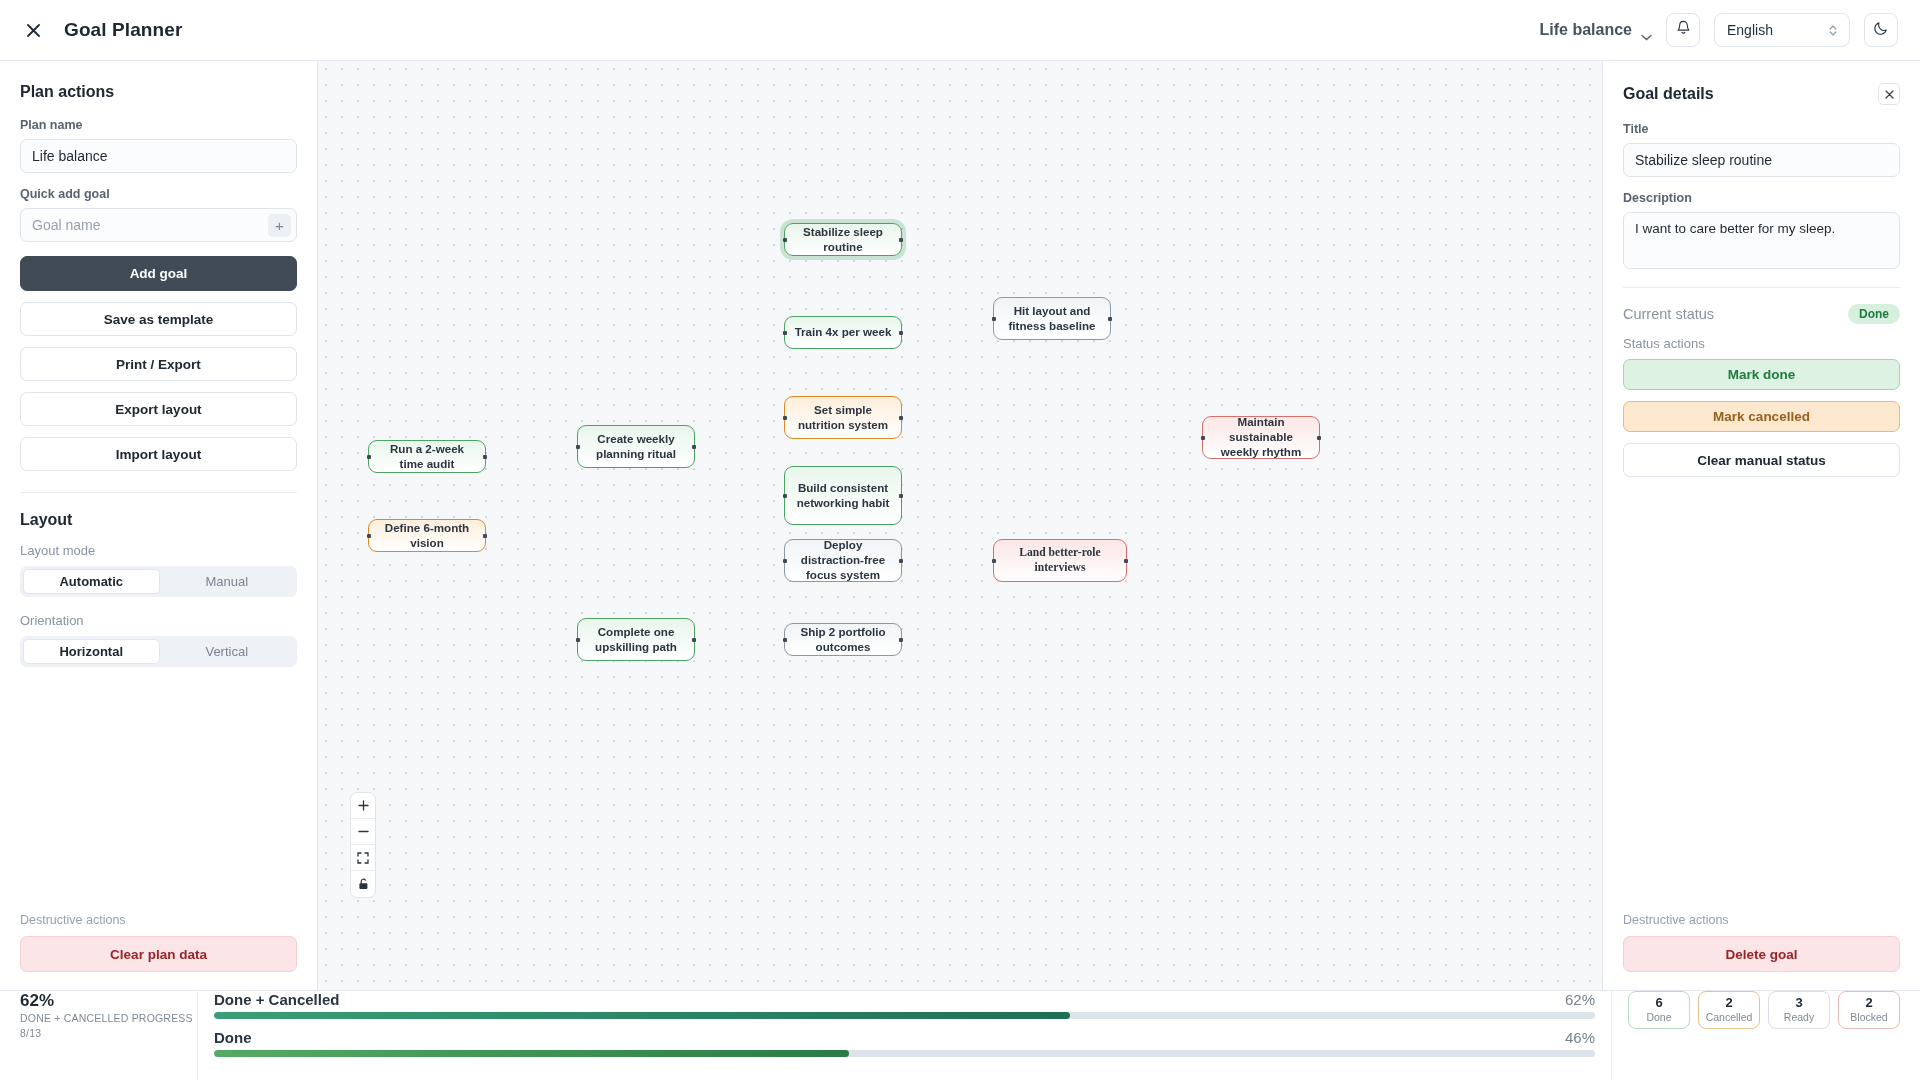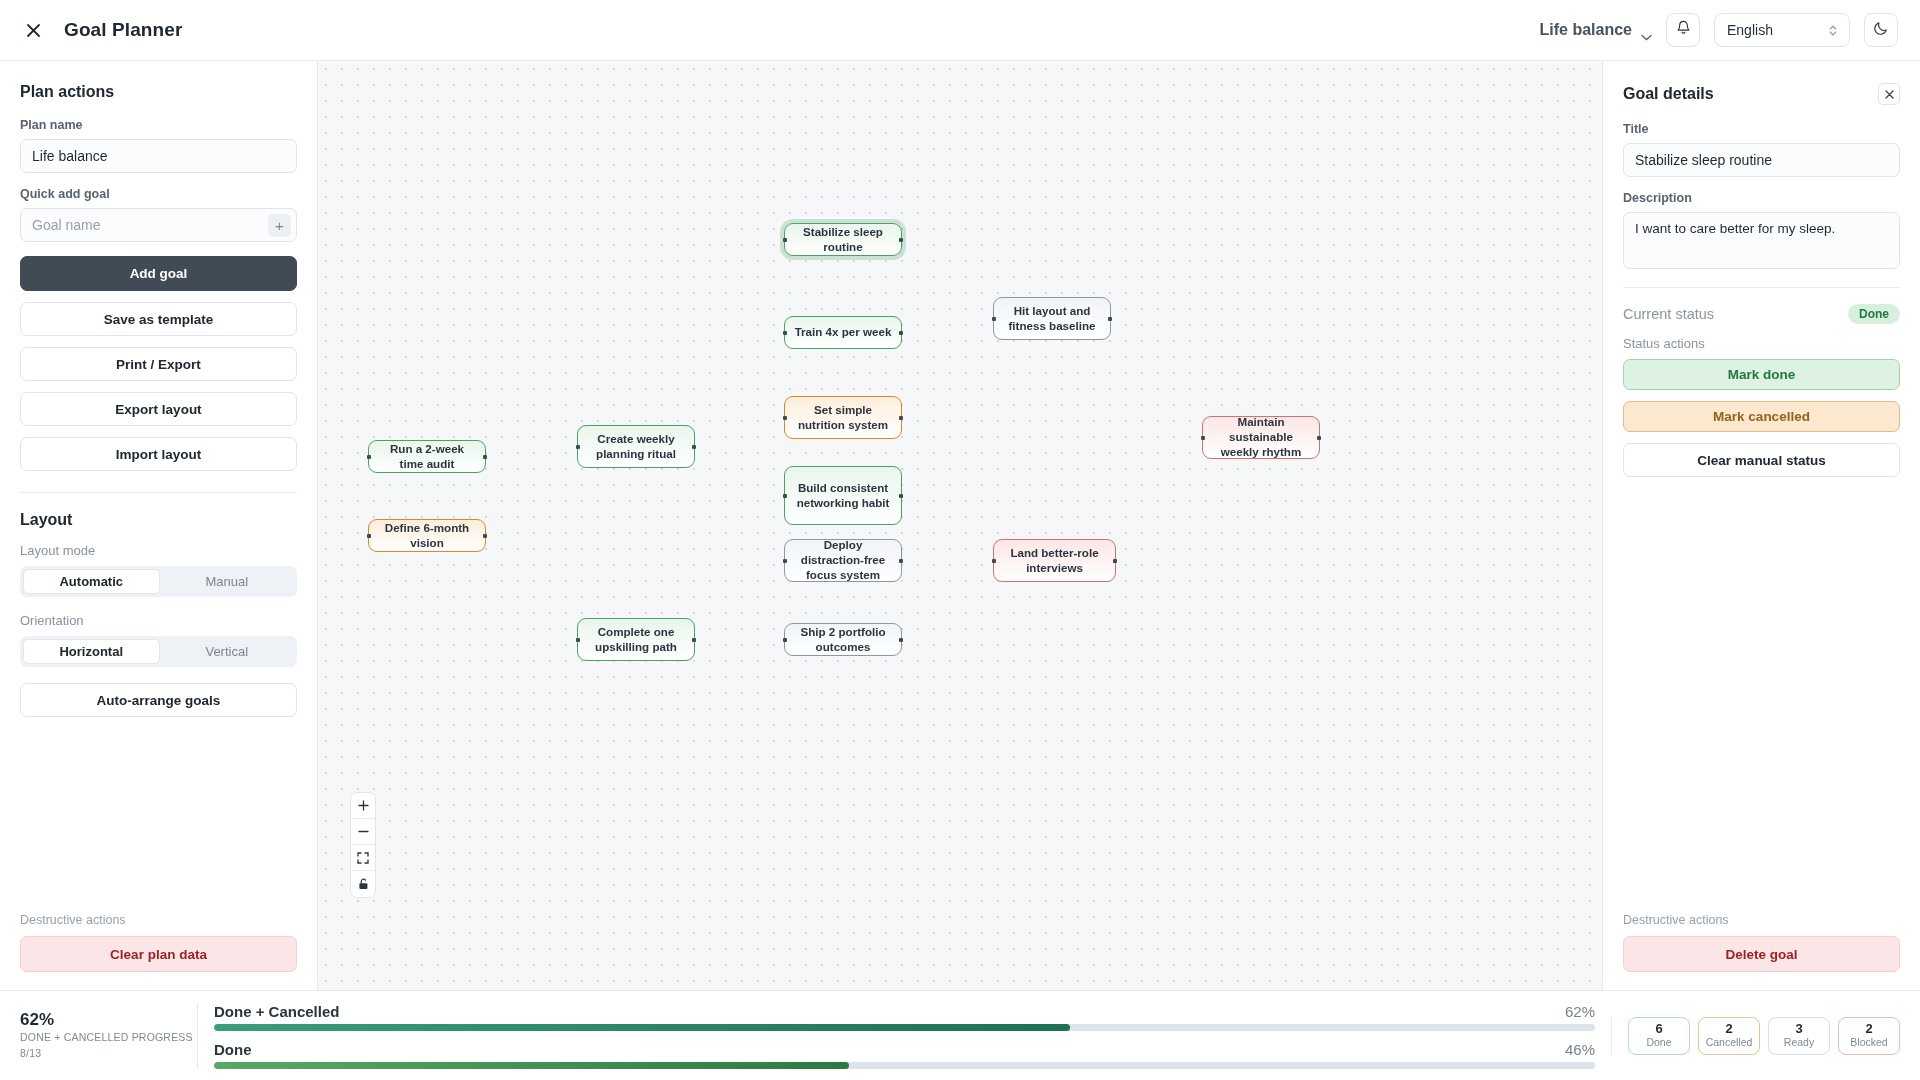--- a/index.html
+++ b/index.html
@@ -141,21 +141,21 @@
   .badge {
     margin-left: auto; padding: 3px 11px; border-radius: 11px; font-size: 12px; font-weight: bold;
     background: #d7f0dd; color: #1f7a3d;
   }
   .btn-done-action { background: #ddf2e2; border-color: #9fd6ae; color: #1f7a3d; height: 31px; }
   .btn-cancel-action { background: #fbe8cf; border-color: #e3bb84; color: #96621b; height: 31px; }
 
   
   .footer {
     height: 90px; min-height: 90px; border-top: 1px solid #e4e8ee; background: #fff;
-    display: flex; align-items: center; padding: 0 20px;
+    display: flex; padding: 0 20px;
   }
   .foot-pct { width: 177px; }
   .foot-pct .big { font-size: 17px; font-weight: bold; color: #1f2933; font-stretch: condensed; }
   .foot-pct .cap { font-size: 10.5px; color: #7f8a96; letter-spacing: .2px; line-height: 1.45; font-stretch: condensed; }
   .foot-bars { flex: 1; padding: 0 16px; border-left: 1px solid #e8ecf1; }
   .bar-row { margin-bottom: 10px; }
   .bar-row:last-child { margin-bottom: 0; }
   .bar-head { display: flex; align-items: baseline; font-size: 15px; font-weight: bold; color: #2b3540; font-stretch: condensed; margin-bottom: 4px; }
   .bar-head .pc { margin-left: auto; font-weight: normal; color: #77818d; }
   .bar-track { height: 7px; border-radius: 4px; background: #dde3ea; overflow: hidden; }
@@ -252,21 +252,20 @@
         <div class="seg active">Automatic</div>
         <div class="seg">Manual</div>
       </div>
 
       <div class="sub-label">Orientation</div>
       <div class="segmented">
         <div class="seg active">Horizontal</div>
         <div class="seg">Vertical</div>
       </div>
 
-      <div class="btn">Auto-arrange goals</div>
 
       <div class="sidebar-bottom">
         <div class="destructive-label">Destructive actions</div>
         <div class="btn btn-danger">Clear plan data</div>
       </div>
     </div>
 
     <div class="canvas" id="canvas">
       <svg class="edges" id="edges">
           <defs>
@@ -327,21 +326,21 @@
           <div class="node done" style="left: 466px; top: 405px; width: 118px; height: 59px;">
             <span>Build consistent networking habit</span>
             <span class="port l"></span>
             <span class="port r"></span>
           </div>
           <div class="node ready" style="left: 466px; top: 478px; width: 118px; height: 43px;">
             <span>Deploy distraction-free focus system</span>
             <span class="port l"></span>
             <span class="port r"></span>
           </div>
-          <div class="node blocked" style="left: 675px; top: 478px; width: 123px; height: 43px;">
+          <div class="node blocked" style="left: 675px; top: 478px; width: 134px; height: 43px; font-family: Liberation Serif, serif;">
             <span>Land better-role interviews</span>
             <span class="port l"></span>
             <span class="port r"></span>
           </div>
           <div class="node blocked" style="left: 884px; top: 355px; width: 118px; height: 43px;">
             <span>Maintain sustainable weekly rhythm</span>
             <span class="port l"></span>
             <span class="port r"></span>
           </div>
           <div class="node done" style="left: 259px; top: 557px; width: 118px; height: 43px;">

